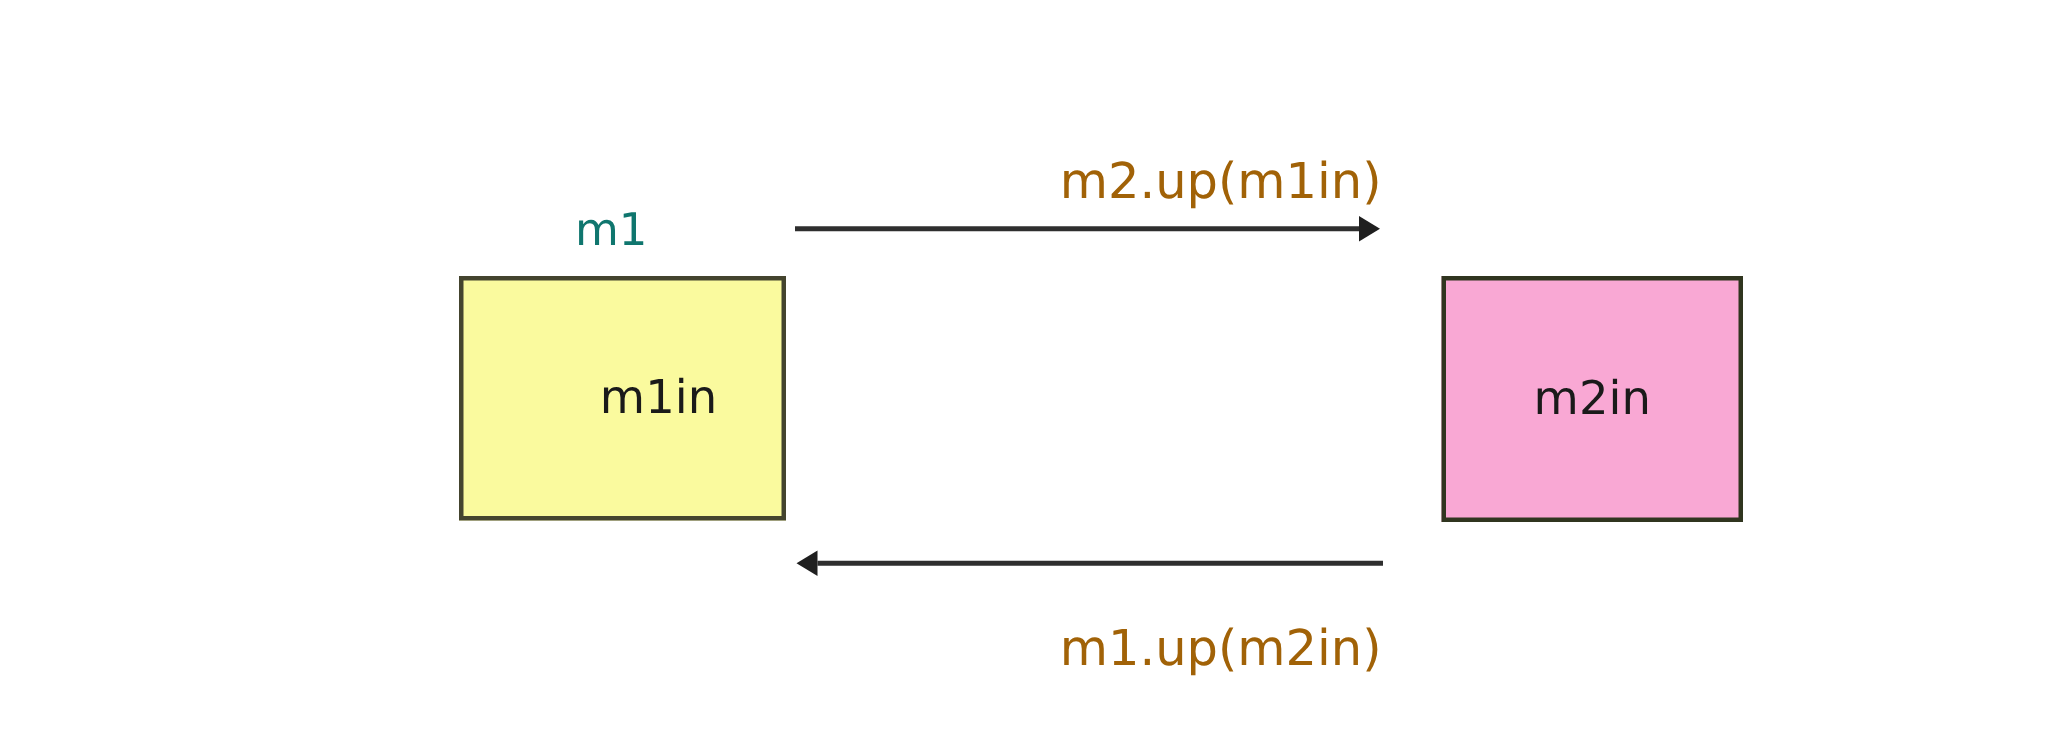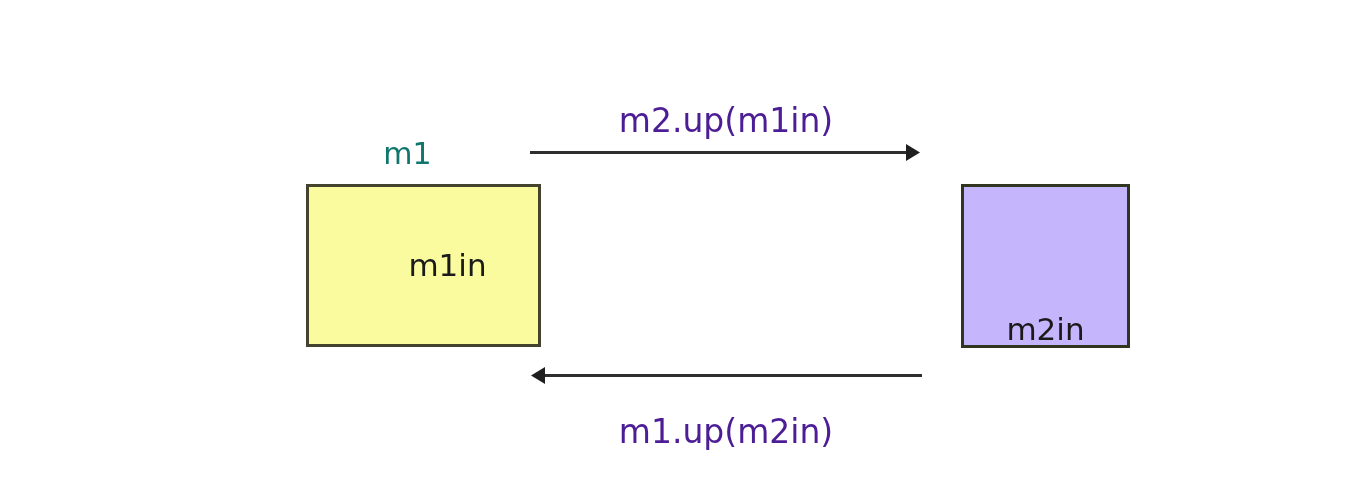--- a/index.html
+++ b/index.html
@@ -30,34 +30,33 @@
   .node-label-inner {
     font-size: 31px;
     color: #1a1a1a;
     line-height: 1;
     letter-spacing: 0px;
     user-select: none;
   }
   #box-m1 {
     left: 306px;
     top: 184px;
-    width: 235px;
+    width: 218px;
     height: 163px;
     background: #fafa9e;
     border-color: #44442e;
     padding-left: 48px;
   }
   #box-m2 {
     left: 961px;
     top: 184px;
-    width: 169px;
+    width: 201px;
     height: 164px;
-    background: #c4b5fd;
+    background: #f9a8d4;
     border-color: #30351f;
-    align-items: flex-end;
   }
 
   
   .node-caption {
     position: absolute;
     font-size: 30px;
     color: #0f766e;
     line-height: 1;
     text-align: center;
     white-space: nowrap;
@@ -89,23 +88,23 @@
     fill: none;
   }
   .arrow-head {
     fill: #1f1f1f;
   }
 
   
   .arrow-caption {
     position: absolute;
     font-size: 33px;
-    color: #4c1d95;
+    color: #a16207;
     line-height: 1;
-    text-align: center;
+    text-align: right;
     white-space: nowrap;
     user-select: none;
   }
   #caption-top-arrow {
     left: 531px;
     width: 390px;
     top: 104px;
   }
   #caption-bottom-arrow {
     left: 531px;

